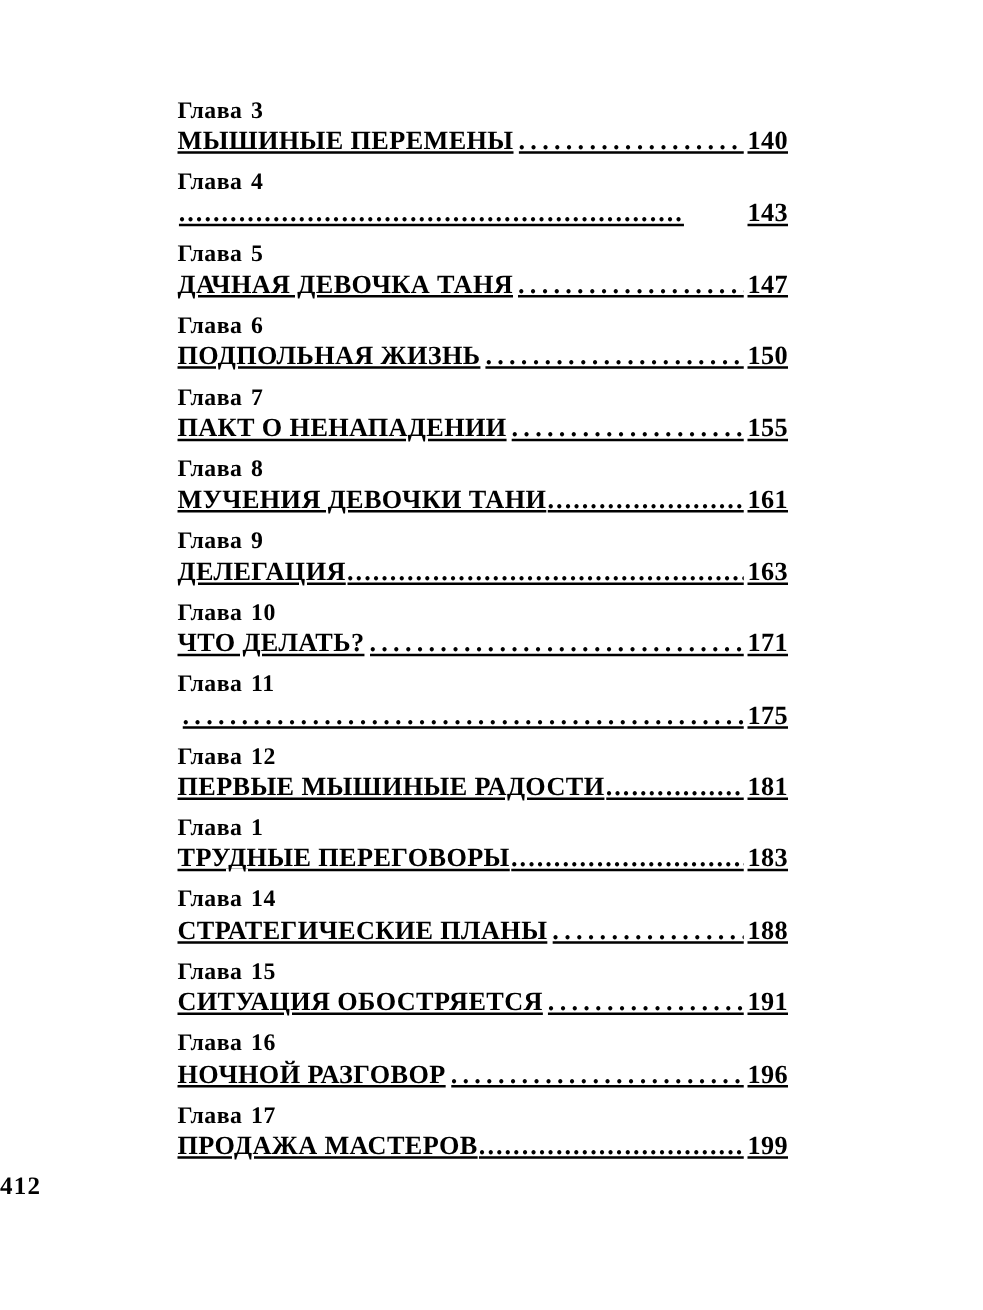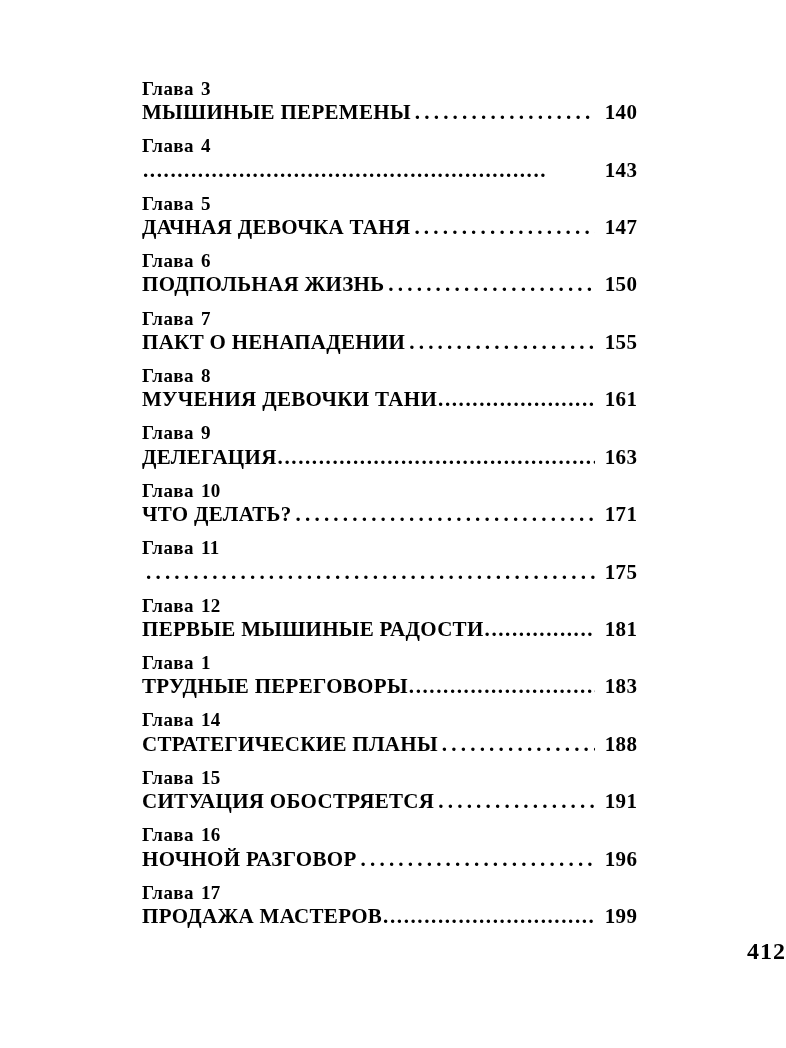--- a/index.html
+++ b/index.html
@@ -39,46 +39,47 @@
   }
   .title-row {
     display: flex;
     align-items: baseline;
     font-size: 21px;
     font-weight: bold;
     line-height: 1.15;
     letter-spacing: 0.3px;
     white-space: nowrap;
     margin-top: 1px;
+    text-decoration: underline;
   }
   .title-row .ttl {
     flex: 0 0 auto;
   }
   .title-row .leader {
     flex: 1 1 auto;
     overflow: hidden;
     white-space: nowrap;
     font-size: 21px;
     font-weight: bold;
     letter-spacing: 4.2px;
     margin: 0 3px 0 4px;
     color: #000;
   }
   .title-row .pg {
     flex: 0 0 auto;
-    text-align: center;
+    text-align: left;
     min-width: 46px;
   }
   .folio {
     position: absolute;
     left: 0;
     right: 0;
     top: 938px;
-    text-align: right;
-    font-size: 24px;
+    text-align: left;
+    font-size: 20px;
     font-weight: bold;
     letter-spacing: 1px;
   }
 </style>
 </head>
 <body>
 
 <div class="page">
   <div class="toc" id="toc-root">
       <div class="entry">

